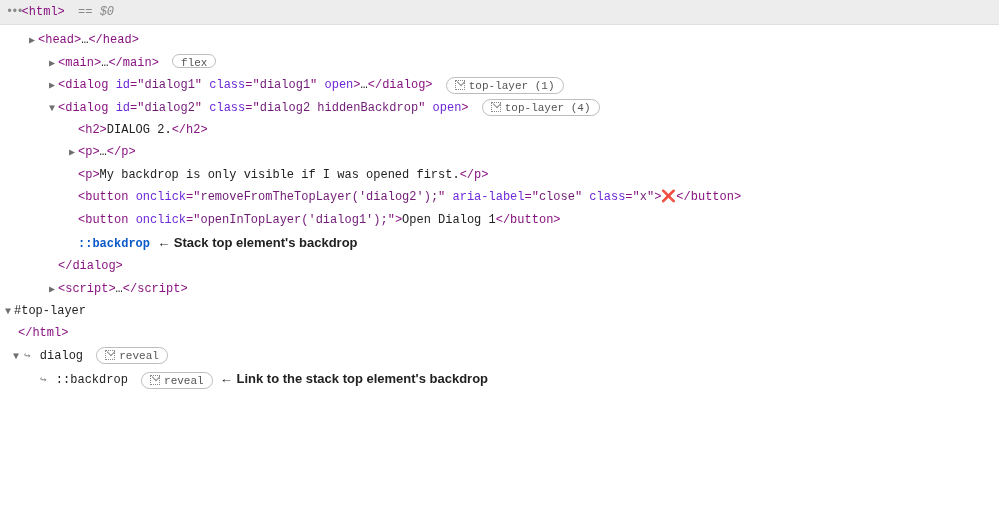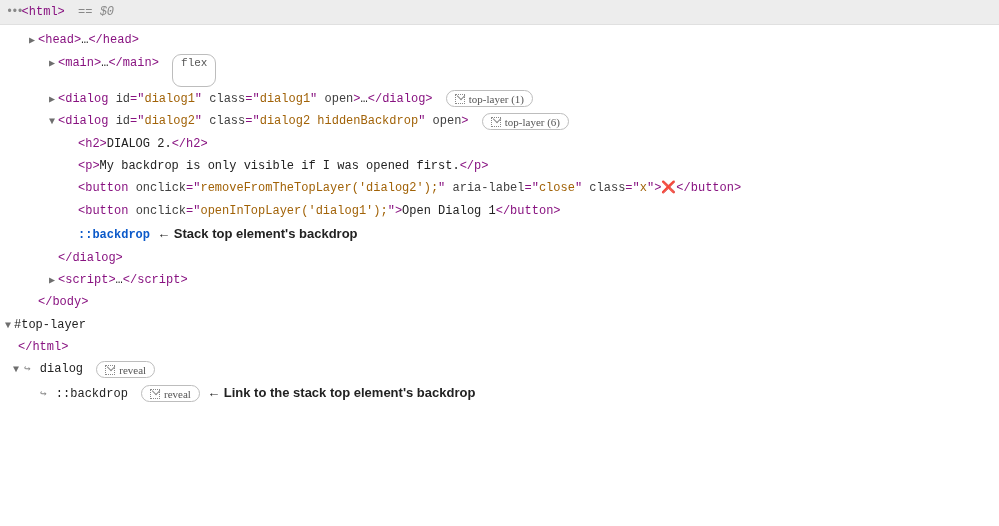--- a/index.html
+++ b/index.html
@@ -26,39 +26,38 @@
   .ind { display: inline-block; }
   .tw {
     display: inline-block;
     width: 12px;
     text-align: center;
     color: #6e6e6e;
     cursor: pointer;
     font-size: 10px;
   }
   .tok-tag { color: #881280; }
-  .tok-attr { color: #404040; }
-  .tok-val { color: #a16207; }
+  .tok-attr { color: #6d28d9; }
+  .tok-val { color: #701a75; }
   .tok-ellipsis { color: #222; }
   .tok-pseudo { color: #0b59c9; font-weight: 600; }
   .tok-annot { color: #222; font-weight: 700; font-family: -apple-system, Helvetica, Arial, sans-serif; font-size: 13px; text-align: center; }
   .tok-label { color: #222; text-align: center; }
   .pill {
     display: inline-block;
     border: 1px solid #bdbdbd;
     background: #fff;
     border-radius: 9px;
     padding: 0 8px;
     margin-left: 6px;
     font-size: 11px;
     color: #555;
     vertical-align: middle;
     line-height: 16px;
     height: 17px;
-    font-family: Liberation Serif, serif;
   }
   .pill .pi {
     display: inline-block;
     width: 10px; height: 10px;
     border: 1px dotted #888;
     margin-right: 4px;
     position: relative;
     top: 1px;
   }
   .pill .pi::after {
@@ -73,21 +72,21 @@
   .pill-plain {
     display: inline-block;
     border: 1px solid #bdbdbd;
     background: #fff;
     border-radius: 9px;
     padding: 0 8px;
     margin-left: 6px;
     font-size: 11px;
     color: #555;
     line-height: 16px;
-    height: 33px;
+    height: 14px;
   }
   .xmark { color: #d62222; font-weight: 700; }
   .link-arrow {
     color: #888;
     font-size: 11px;
     margin: 0 2px;
   }
 </style>
 </head>
 <body>
@@ -115,27 +114,30 @@
     <span> </span><span class="tok-attr">class</span><span class="tok-tag">="</span><span class="tok-val">dialog1</span><span class="tok-tag">"</span>
     <span> </span><span class="tok-attr">open</span><span class="tok-tag">&gt;</span><span class="tok-ellipsis">…</span><span class="tok-tag">&lt;/dialog&gt;</span>
     <span class="pill"><span class="pi"></span><span>top-layer (1)</span></span>
   </div>
 
   <div class="row">
     <span class="ind" style="width:44px"></span><span class="tw">▼</span><span class="tok-tag">&lt;dialog</span>
     <span> </span><span class="tok-attr">id</span><span class="tok-tag">="</span><span class="tok-val">dialog2</span><span class="tok-tag">"</span>
     <span> </span><span class="tok-attr">class</span><span class="tok-tag">="</span><span class="tok-val">dialog2 hiddenBackdrop</span><span class="tok-tag">"</span>
     <span> </span><span class="tok-attr">open</span><span class="tok-tag">&gt;</span>
-    <span class="pill"><span class="pi"></span><span>top-layer (6)</span></span>
+    <span class="pill"><span class="pi"></span><span>top-layer (4)</span></span>
   </div>
 
   <div class="row">
     <span class="ind" style="width:76px"></span><span class="tok-tag">&lt;h2&gt;</span><span class="tok-label">DIALOG 2.</span><span class="tok-tag">&lt;/h2&gt;</span>
   </div>
 
+  <div class="row">
+    <span class="ind" style="width:64px"></span><span class="tw">▶</span><span class="tok-tag">&lt;p&gt;</span><span class="tok-ellipsis">…</span><span class="tok-tag">&lt;/p&gt;</span>
+  </div>
 
   <div class="row">
     <span class="ind" style="width:76px"></span><span class="tok-tag">&lt;p&gt;</span><span class="tok-label">My backdrop is only visible if I was opened first.</span><span class="tok-tag">&lt;/p&gt;</span>
   </div>
 
   <div class="row">
     <span class="ind" style="width:76px"></span><span class="tok-tag">&lt;button</span>
     <span> </span><span class="tok-attr">onclick</span><span class="tok-tag">="</span><span class="tok-val">removeFromTheTopLayer('dialog2');</span><span class="tok-tag">"</span>
     <span> </span><span class="tok-attr">aria-label</span><span class="tok-tag">="</span><span class="tok-val">close</span><span class="tok-tag">"</span>
     <span> </span><span class="tok-attr">class</span><span class="tok-tag">="</span><span class="tok-val">x</span><span class="tok-tag">"</span><span class="tok-tag">&gt;</span><span class="xmark">❌</span><span class="tok-tag">&lt;/button&gt;</span>
@@ -152,23 +154,20 @@
   </div>
 
   <div class="row">
     <span class="ind" style="width:56px"></span><span class="tok-tag">&lt;/dialog&gt;</span>
   </div>
 
   <div class="row">
     <span class="ind" style="width:44px"></span><span class="tw">▶</span><span class="tok-tag">&lt;script&gt;</span><span class="tok-ellipsis">…</span><span class="tok-tag">&lt;/script&gt;</span>
   </div>
 
-  <div class="row">
-    <span class="ind" style="width:36px"></span><span class="tok-tag">&lt;/body&gt;</span>
-  </div>
 
   <div class="row">
     <span class="tw">▼</span><span class="tok-label">#top-layer</span>
   </div>
 
   <div class="row">
     <span class="ind" style="width:16px"></span><span class="tok-tag">&lt;/html&gt;</span>
   </div>
 
   <div class="row">

